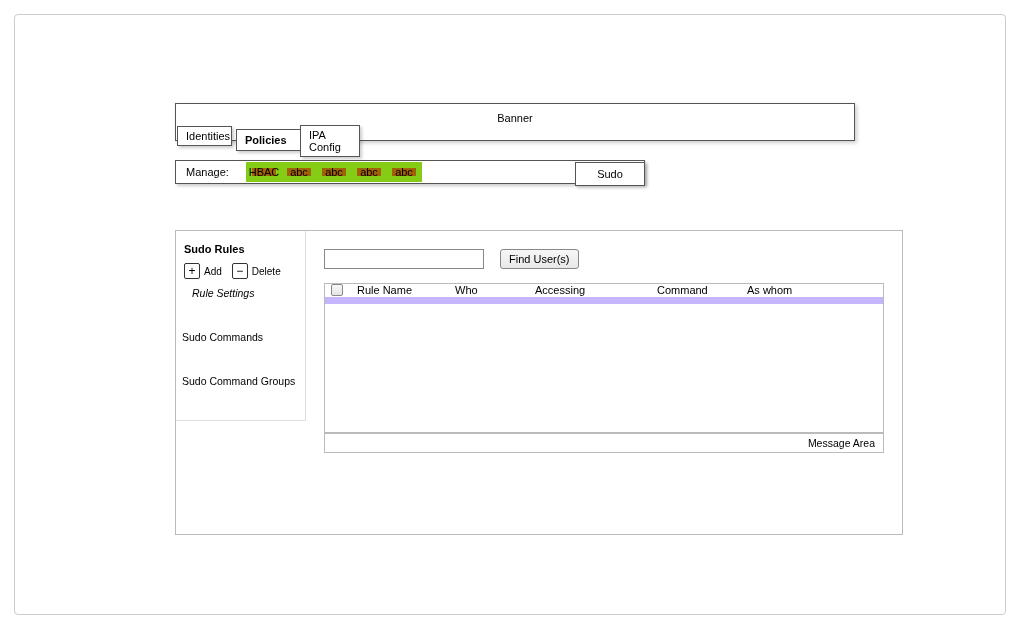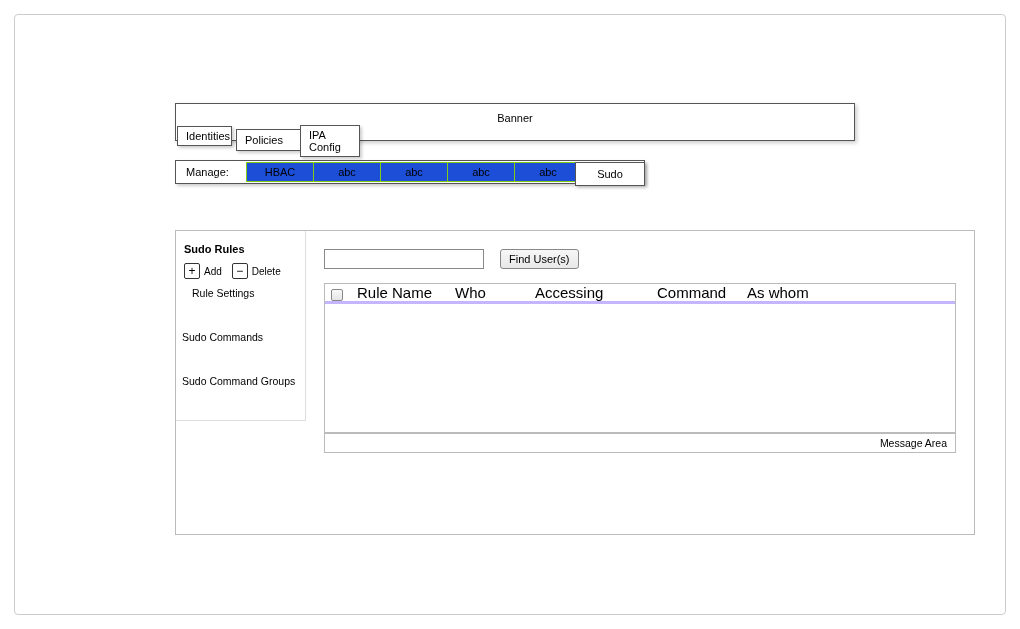--- a/index.html
+++ b/index.html
@@ -32,59 +32,59 @@
     .top-tab {
       position: absolute;
       border: 1px solid #555;
       background: #fff;
       font-size: 11px;
       padding: 3px 8px;
       box-shadow: 2px 2px 3px rgba(0,0,0,0.2);
       cursor: pointer;
     }
     .top-tab.identities { left: 162px; top: 111px; width: 55px; }
-    .top-tab.policies   { left: 221px; top: 114px; width: 71px; padding: 4px 8px; }
+    .top-tab.policies   { left: 221px; top: 114px; width: 71px; padding: 4px 8px; font-weight: bold; }
     .top-tab.ipaconfig  { left: 285px; top: 110px; width: 60px; }
 
     .subnav-bar {
       position: absolute;
       left: 160px; top: 145px;
       width: 470px; height: 24px;
       border: 1px solid #555;
       background: #fff;
       box-shadow: 2px 2px 3px rgba(0,0,0,0.2);
       display: flex; align-items: center;
       padding-left: 10px;
       font-size: 11px;
     }
     .subnav-label { width: 60px; }
     .subnav-cell {
-      border: 1px solid #84cc16;
-      height: 20px; width: 68px;
+      border: 6px solid #84cc16;
+      height: 20px; width: 36px;
       display: flex; align-items: center; justify-content: center;
       margin-right: -1px;
       cursor: pointer;
-      background:#1d4ed8;
+      background:#a16207;
     }
     .subnav-cell.first { margin-left: 0; }
     .subnav-sudo {
       position: absolute;
       top: 1px; right: -1px;
       width: 70px; height: 24px;
       border: 1px solid #555;
       display: flex; align-items: center; justify-content: center;
       box-shadow: 2px 2px 3px rgba(0,0,0,0.2);
       background: #fff;
       cursor: pointer;
     }
 
     .main-panel {
       position: absolute;
       left: 160px; top: 215px;
-      width: 800px; height: 305px;
+      width: 728px; height: 305px;
       border: 1px solid #bbb;
       background: #fff;
     }
 
     .sidebar {
       position: absolute;
       left: 0; top: 0;
       width: 130px; height: 190px;
       border-right: 1px solid #ddd;
       border-bottom: 1px solid #ddd;
@@ -96,21 +96,21 @@
       width: 16px; height: 16px;
       border: 1px solid #333;
       border-radius: 2px;
       background: #fff;
       display: flex; align-items: center; justify-content: center;
       font-size: 12px; line-height: 1;
       cursor: pointer;
     }
     .icon-label { font-size: 10px; margin-right: 6px; }
     .sidebar-link { font-size: 10.5px; margin-bottom: 8px; cursor: pointer; margin-left: 8px; }
-    .sidebar-link.top { margin-left: 8px; margin-bottom: 14px; margin-top:2px;}
+    .sidebar-link.top { margin-left: 8px; margin-bottom: 14px; margin-top:2px;font-style:italic;}
     .sidebar-link2 { font-size: 10.5px; margin-bottom: 8px; cursor: pointer; margin-left: -2px; margin-top: 32px; }
 
     .content {
       position: absolute;
       left: 130px; top: 0; right: 0; bottom: 0;
       padding: 18px;
     }
     .search-row { display: flex; align-items: center; gap: 16px; margin-bottom: 14px; }
     .search-input {
       width: 160px; height: 20px;
@@ -127,24 +127,24 @@
     }
 
     .table {
       width: 100%;
       border: 1px solid #bbb;
       height: 150px;
       position: relative;
     }
     .table-header {
       display: flex;
-      align-items: flex-end;
+      align-items: flex-start;
       height: 20px;
-      border-bottom: 3px solid #c4b5fd;
-      font-size: 15px;
+      border-bottom: 7px solid #c4b5fd;
+      font-size: 11px;
       padding-left: 6px;
     }
     .th-checkbox { width: 22px; display:flex; align-items:center; }
     .th { padding: 0 4px; }
     .th.c1{ width: 98px; }
     .th.c2{ width: 80px; }
     .th.c3{ width: 95px; }
     .th.c4{ width: 90px; margin-left: 27px; }
     .th.c5{ width: 80px; }
     .header-checkbox {

